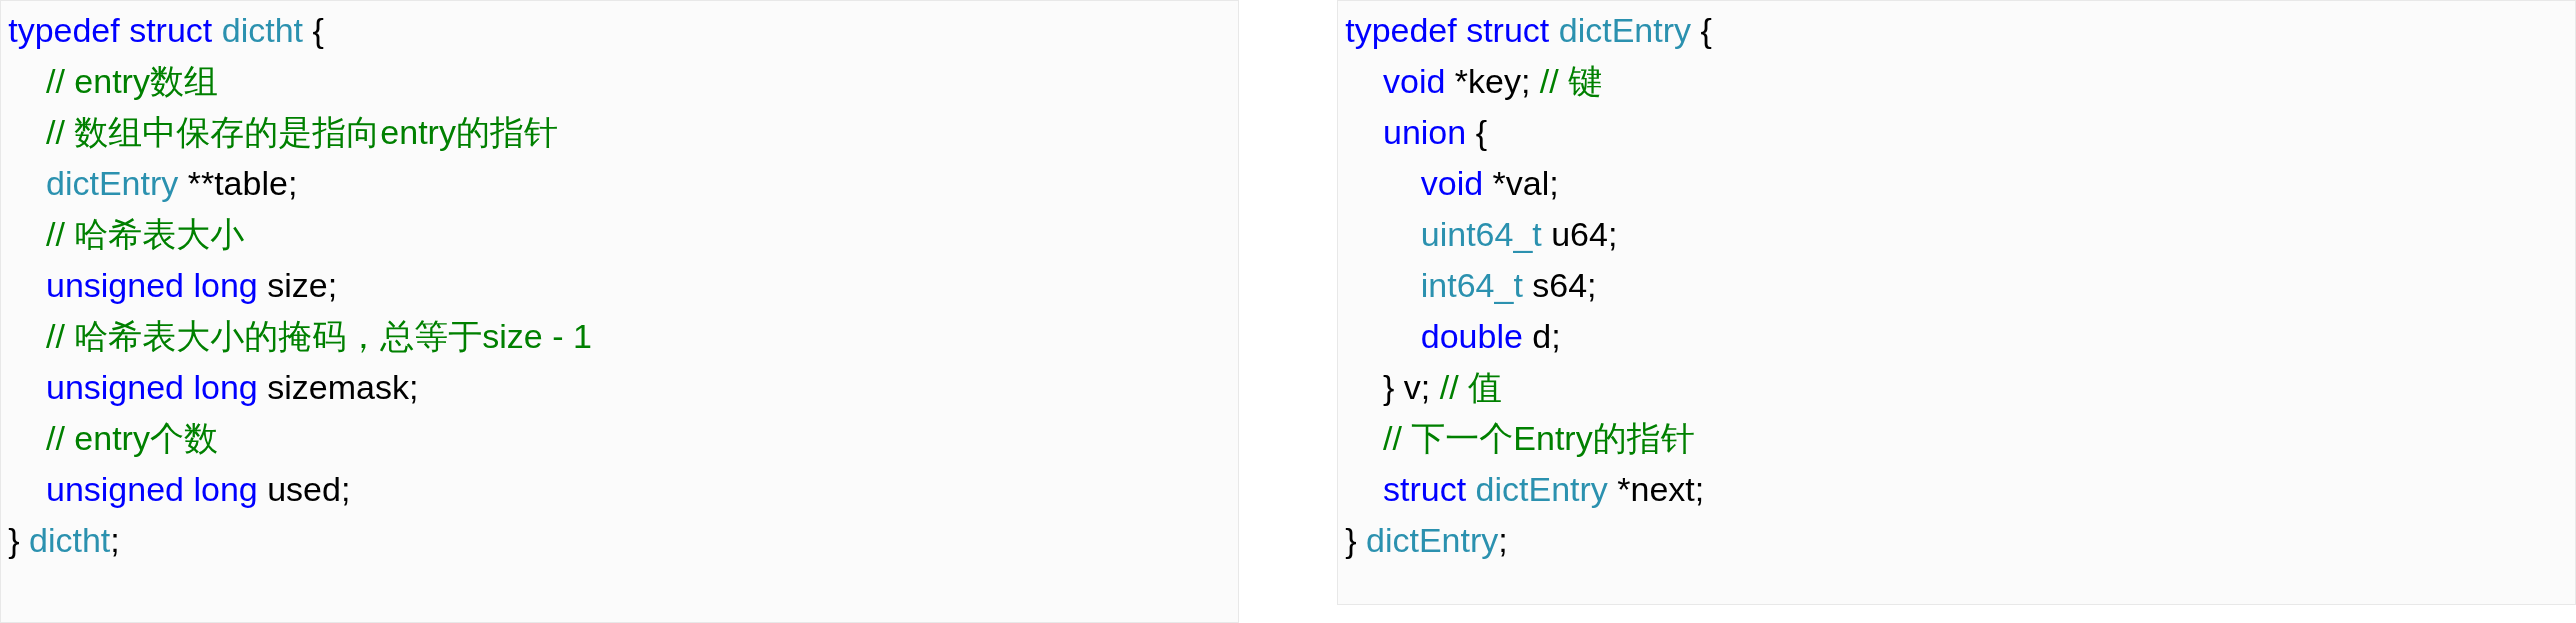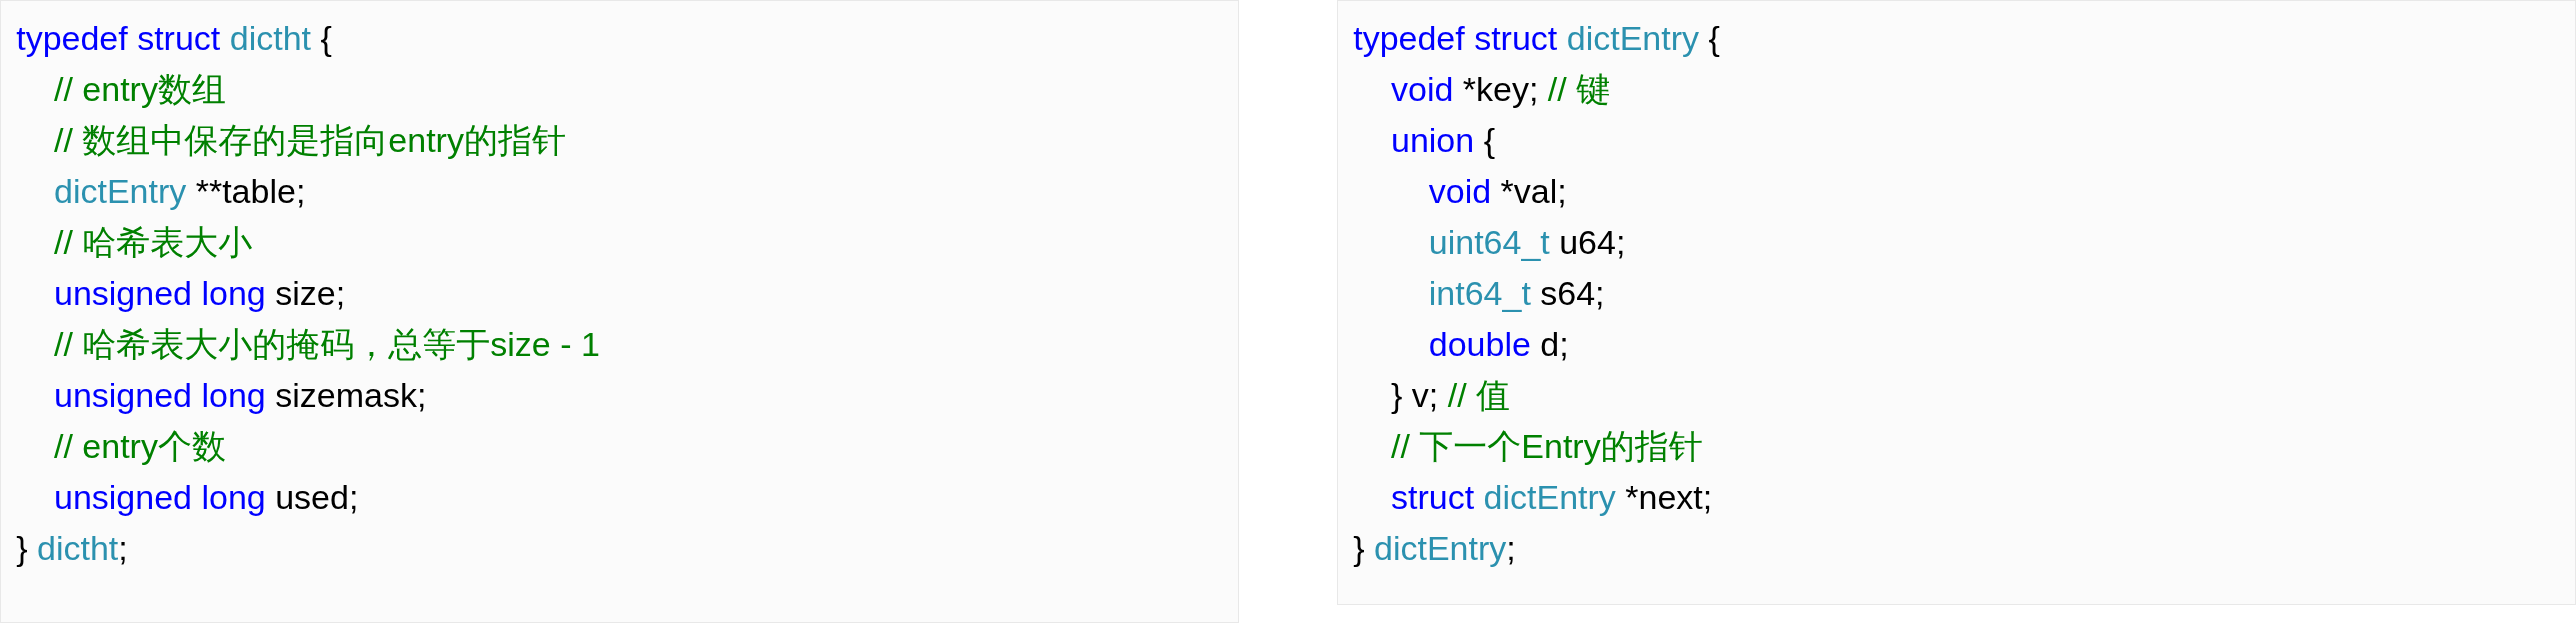--- a/index.html
+++ b/index.html
@@ -31,21 +31,21 @@
   .gap {
     width: 98px;
     height: 623px;
     background: #ffffff;
   }
   .panel-right {
     width: 1239px;
     height: 605px;
   }
   pre.code {
-    margin: 8px;
+    margin: 0;
     font-family: "Segoe UI", "Microsoft YaHei", "PingFang SC", Arial, sans-serif;
     font-size: 34px;
     line-height: 51px;
     white-space: pre;
     color: #000000;
   }
   .tok-keyword { color: #0000ff; }
   .tok-type    { color: #2b91af; }
   .tok-comment { color: #008000; }
   .tok-ident   { color: #000000; }

